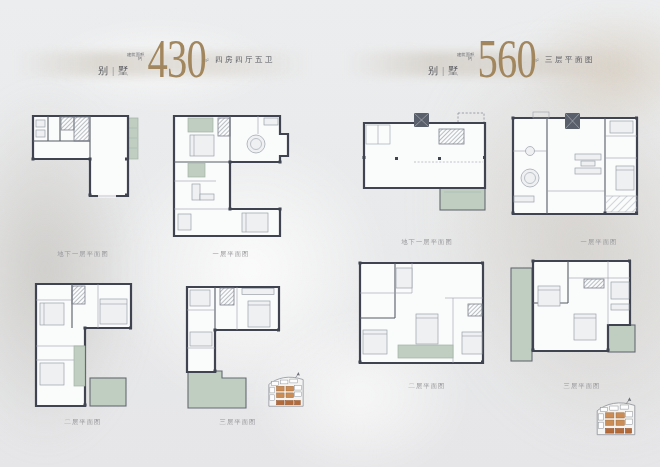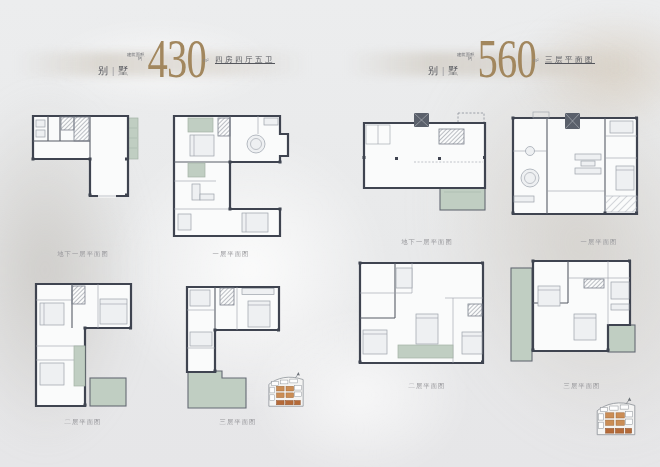--- a/index.html
+++ b/index.html
@@ -30,21 +30,21 @@
     filter:blur(4px);}
   .h-title{position:absolute;left:98px;top:64px;font-size:10px;color:#54565c;letter-spacing:1px;white-space:nowrap;}
   .h-title .bar{display:inline-block;margin:0 3px;color:#9a9aa0;font-size:9px;}
   .h-arealabel{position:absolute;left:127px;top:52px;font-size:6px;line-height:1.2;color:#6c6e74;
     transform:scale(.72);transform-origin:left top;text-align:center;}
   .h-approx{position:absolute;left:138px;top:56px;font-size:6px;color:#6c6e74;transform:scale(.72);transform-origin:left top;}
   .h-num{position:absolute;left:141px;top:32px;width:60px;text-align:center;
     font-family:"Liberation Serif",serif;font-size:52px;line-height:1;color:#a2875e;
     transform:scale(.78,1.05);transform-origin:center top;letter-spacing:-1px;}
   .h-unit{position:absolute;left:203px;top:58px;font-size:6px;color:#83858a;transform:scale(.8);transform-origin:left top;}
-  .h-layout{position:absolute;left:215px;top:55px;font-size:7.5px;letter-spacing:2.5px;color:#54565c;white-space:nowrap;text-decoration:underline;}
+  .h-layout{position:absolute;left:215px;top:55px;font-size:7.5px;letter-spacing:2.5px;color:#54565c;white-space:nowrap;}
 
   .caption{position:absolute;font-size:7px;color:#96969a;letter-spacing:1.2px;
     transform:translateX(-50%) scale(.9);white-space:nowrap;}
 
   svg.plan{position:absolute;overflow:visible;}
   .floor{fill:#fafbfb;stroke:#3f4450;stroke-width:2.2;stroke-linejoin:miter;}
   .iw{stroke:#565c66;stroke-width:1.1;fill:none;}
   .tl{stroke:#9aa0a8;stroke-width:.6;fill:none;}
   .green{fill:#c0cec2;stroke:#a3b3a5;stroke-width:.7;}
   .greenb{fill:#c0cec2;stroke:#646a74;stroke-width:1.1;}

